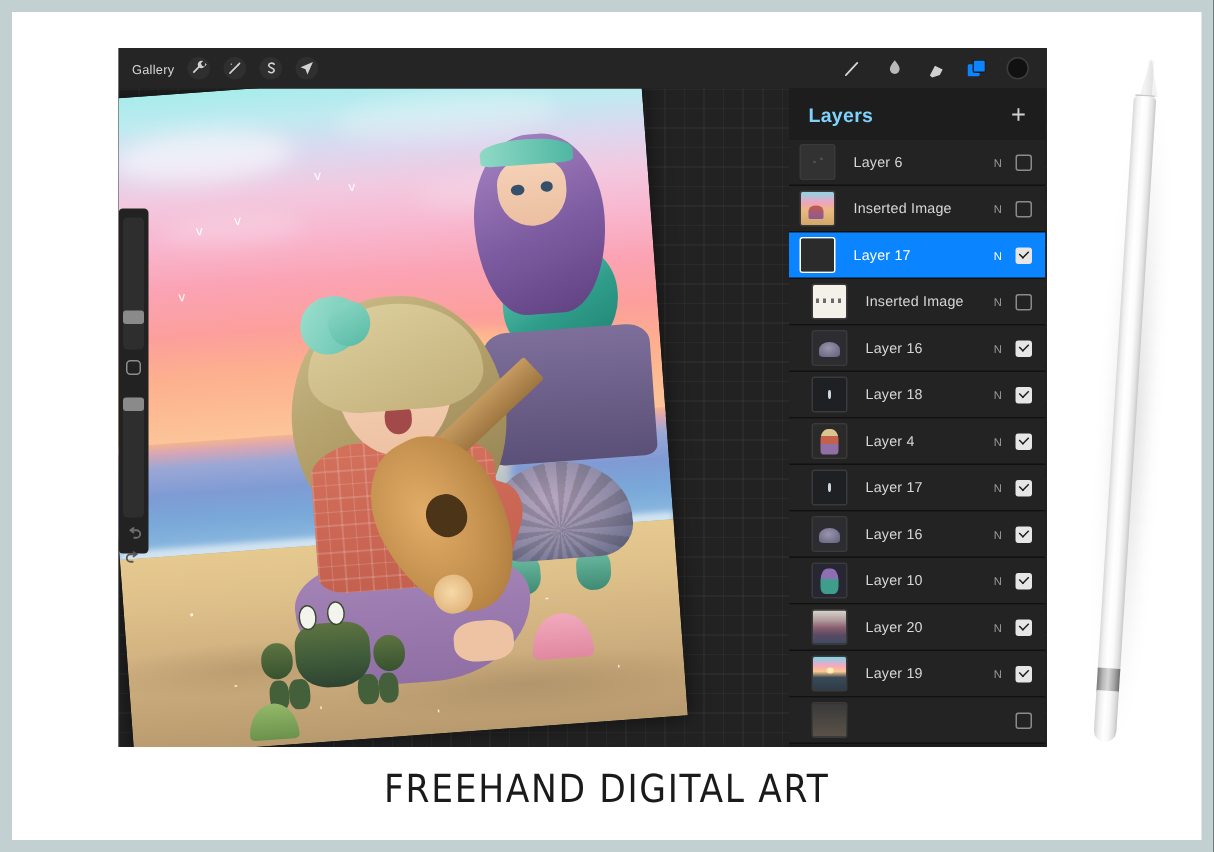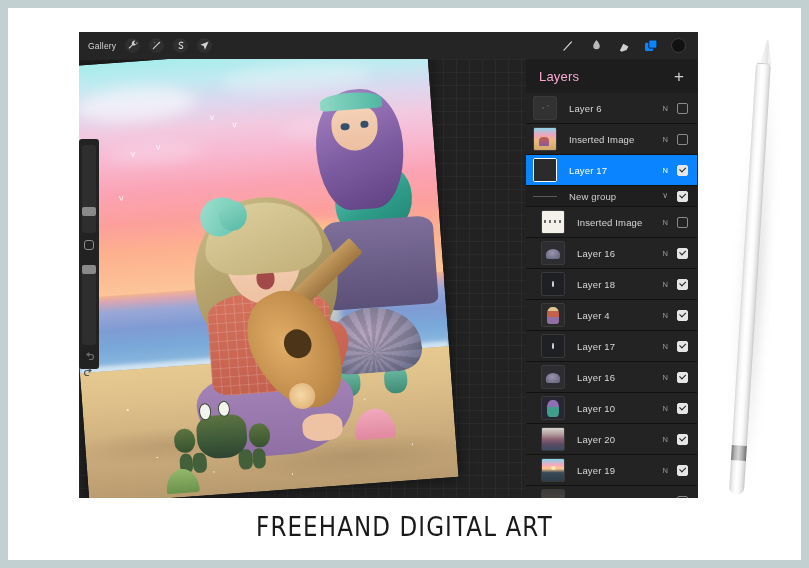--- a/index.html
+++ b/index.html
@@ -349,21 +349,21 @@
     overflow: hidden;
     display: flex; flex-direction: column;
   }
   .lp-header {
     height: 34px; flex: 0 0 34px;
     display: flex; align-items: center;
     padding: 0 13px 0 13px;
     background: #1d1d1d;
   }
   .lp-title {
-    color: #f9a8d4; font-size: 13px; font-weight: normal;
+    color: #7dd3fc; font-size: 13px; font-weight: bold;
     letter-spacing: .2px;
   }
   .lp-add {
     margin-left: auto; color: #cfcfcf;
     font-size: 17px; line-height: 1; font-weight: 300;
   }
   .lp-list { flex: 1; overflow: hidden; }
 
   .layer-row {
     display: flex; align-items: center;
@@ -722,26 +722,20 @@
             <span class="cb"></span>
           </div>
           <div class="layer-row selected">
             <div class="thumb">
               <div class="th-dark"></div>
             </div>
             <span class="layer-name">Layer 17</span>
             <span class="layer-mode">N</span>
             <span class="cb on"></span>
           </div>
-          <div class="layer-row group">
-            <div class="thumb-line"></div>
-            <span class="layer-name">New group</span>
-            <span class="chev">∨</span>
-            <span class="cb on"></span>
-          </div>
           <div class="layer-row">
             <div class="thumb indent">
               <div class="th-wave"></div>
             </div>
             <span class="layer-name">Inserted Image</span>
             <span class="layer-mode">N</span>
             <span class="cb"></span>
           </div>
           <div class="layer-row">
             <div class="thumb indent">

